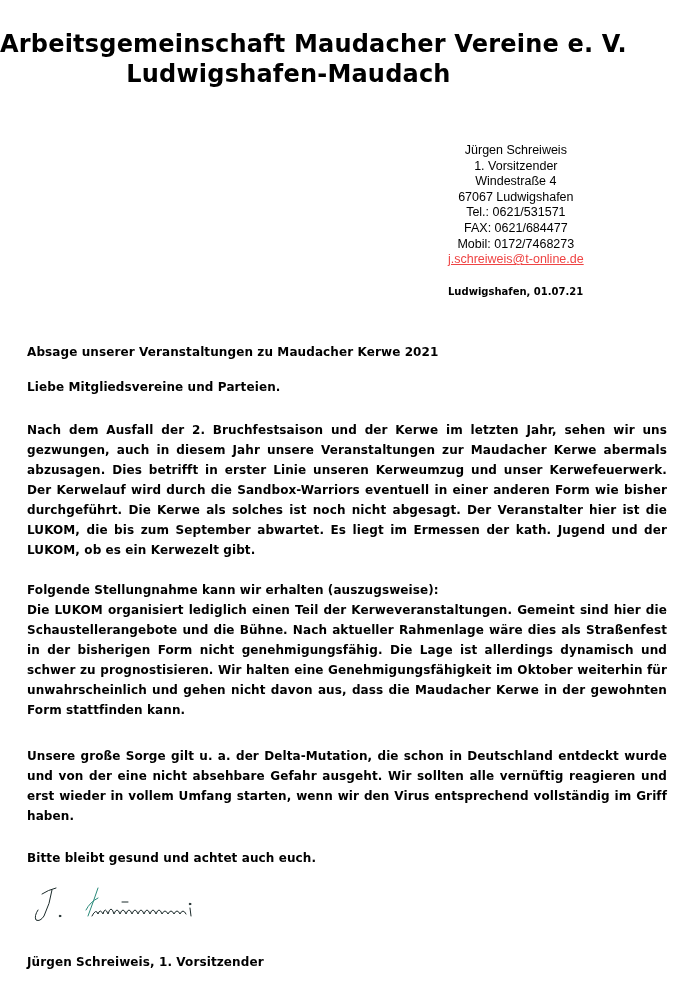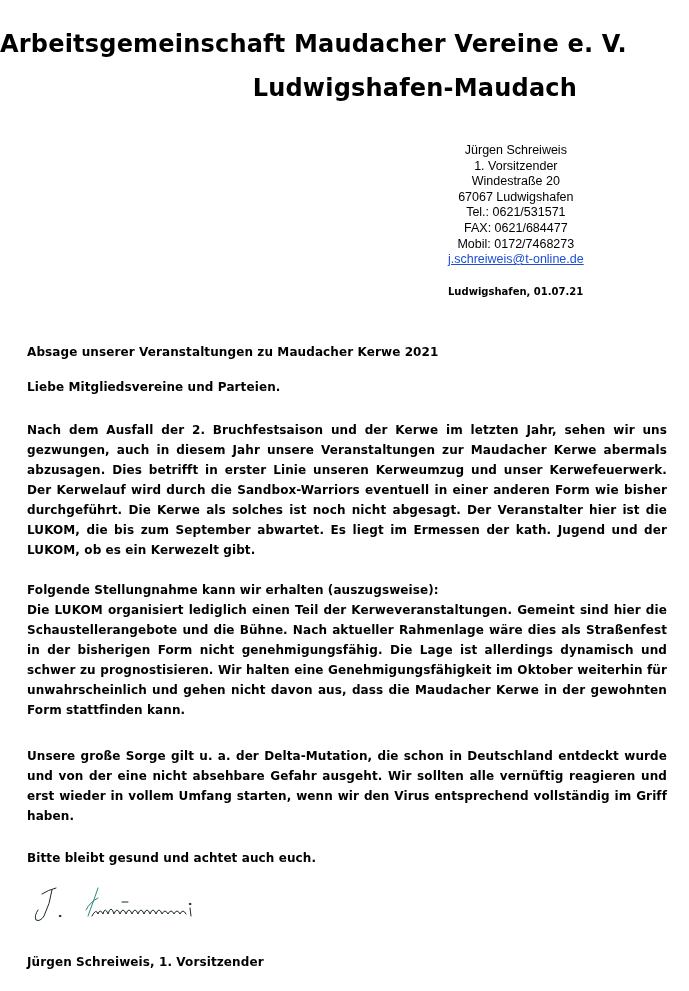--- a/index.html
+++ b/index.html
@@ -19,34 +19,34 @@
       left: 0;
       width: 577px;
       text-align: center;
       font-family: "DejaVu Sans", sans-serif;
       font-weight: bold;
       font-size: 24px;
       letter-spacing: 0.2px;
       white-space: nowrap;
     }
     #title-line1 { top: 30px; }
-    #title-line2 { top: 74px; text-align: right; }
+    #title-line2 { top: 60px; }
 
     .sender {
       position: absolute;
       left: 448px;
       top: 143px;
       font-family: "Liberation Sans", sans-serif;
       font-size: 12.5px;
       line-height: 15.6px;
       text-align: center;
     }
     .sender div { white-space: nowrap; }
     .sender a {
-      color: #1d4ed8;
+      color: #ef4444;
     }
     .date {
       position: absolute;
       left: 448px;
       top: 286px;
       font-family: "DejaVu Sans", sans-serif;
       font-weight: bold;
       font-size: 10px;
       white-space: nowrap;
     }
@@ -85,21 +85,21 @@
   </style>
 </head>
 <body>
 
 <div class="title" id="title-line1">Arbeitsgemeinschaft Maudacher Vereine e. V.</div>
 <div class="title" id="title-line2">Ludwigshafen-Maudach</div>
 
 <div class="sender">
   <div>Jürgen Schreiweis</div>
   <div>1. Vorsitzender</div>
-  <div>Windestraße 20</div>
+  <div>Windestraße 4</div>
   <div>67067 Ludwigshafen</div>
   <div>Tel.: 0621/531571</div>
   <div>FAX: 0621/684477</div>
   <div>Mobil: 0172/7468273</div>
   <div><a href="mailto:j.schreiweis@t-online.de">j.schreiweis@t-online.de</a></div>
 </div>
 
 <div class="date">Ludwigshafen, 01.07.21</div>
 
 <div class="body-text nowrap" id="subject">Absage unserer Veranstaltungen zu Maudacher Kerwe 2021</div>

